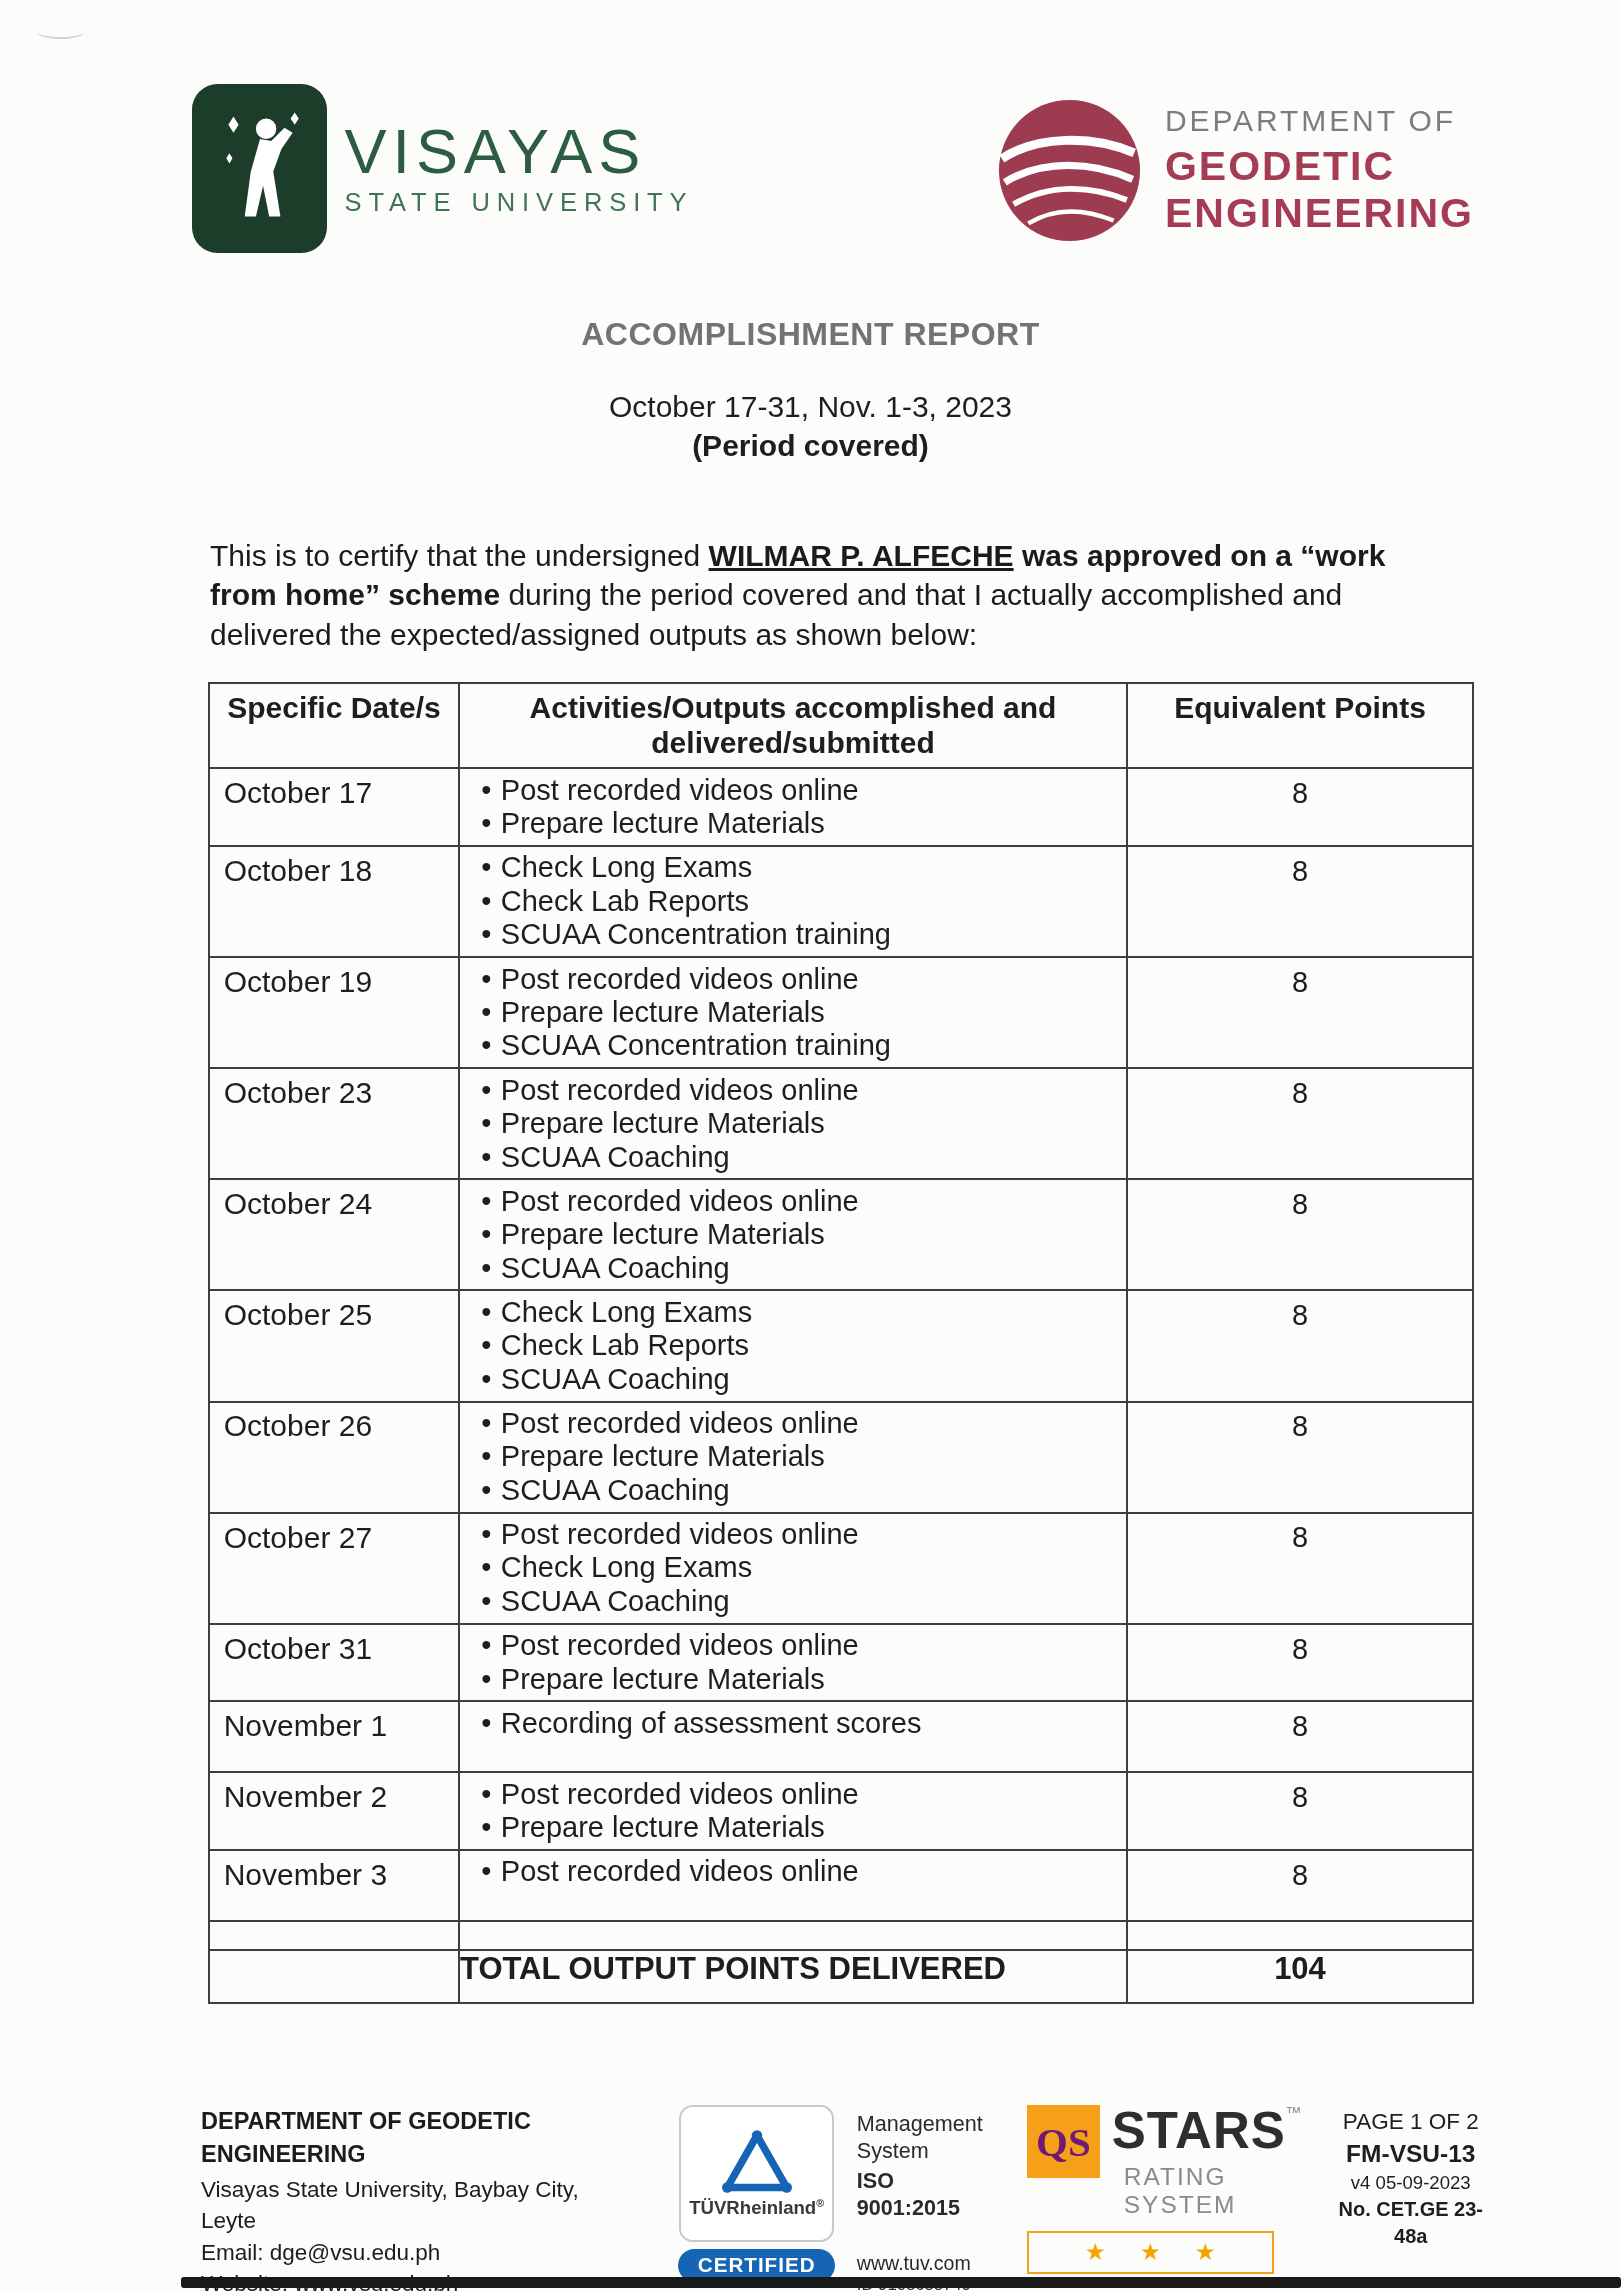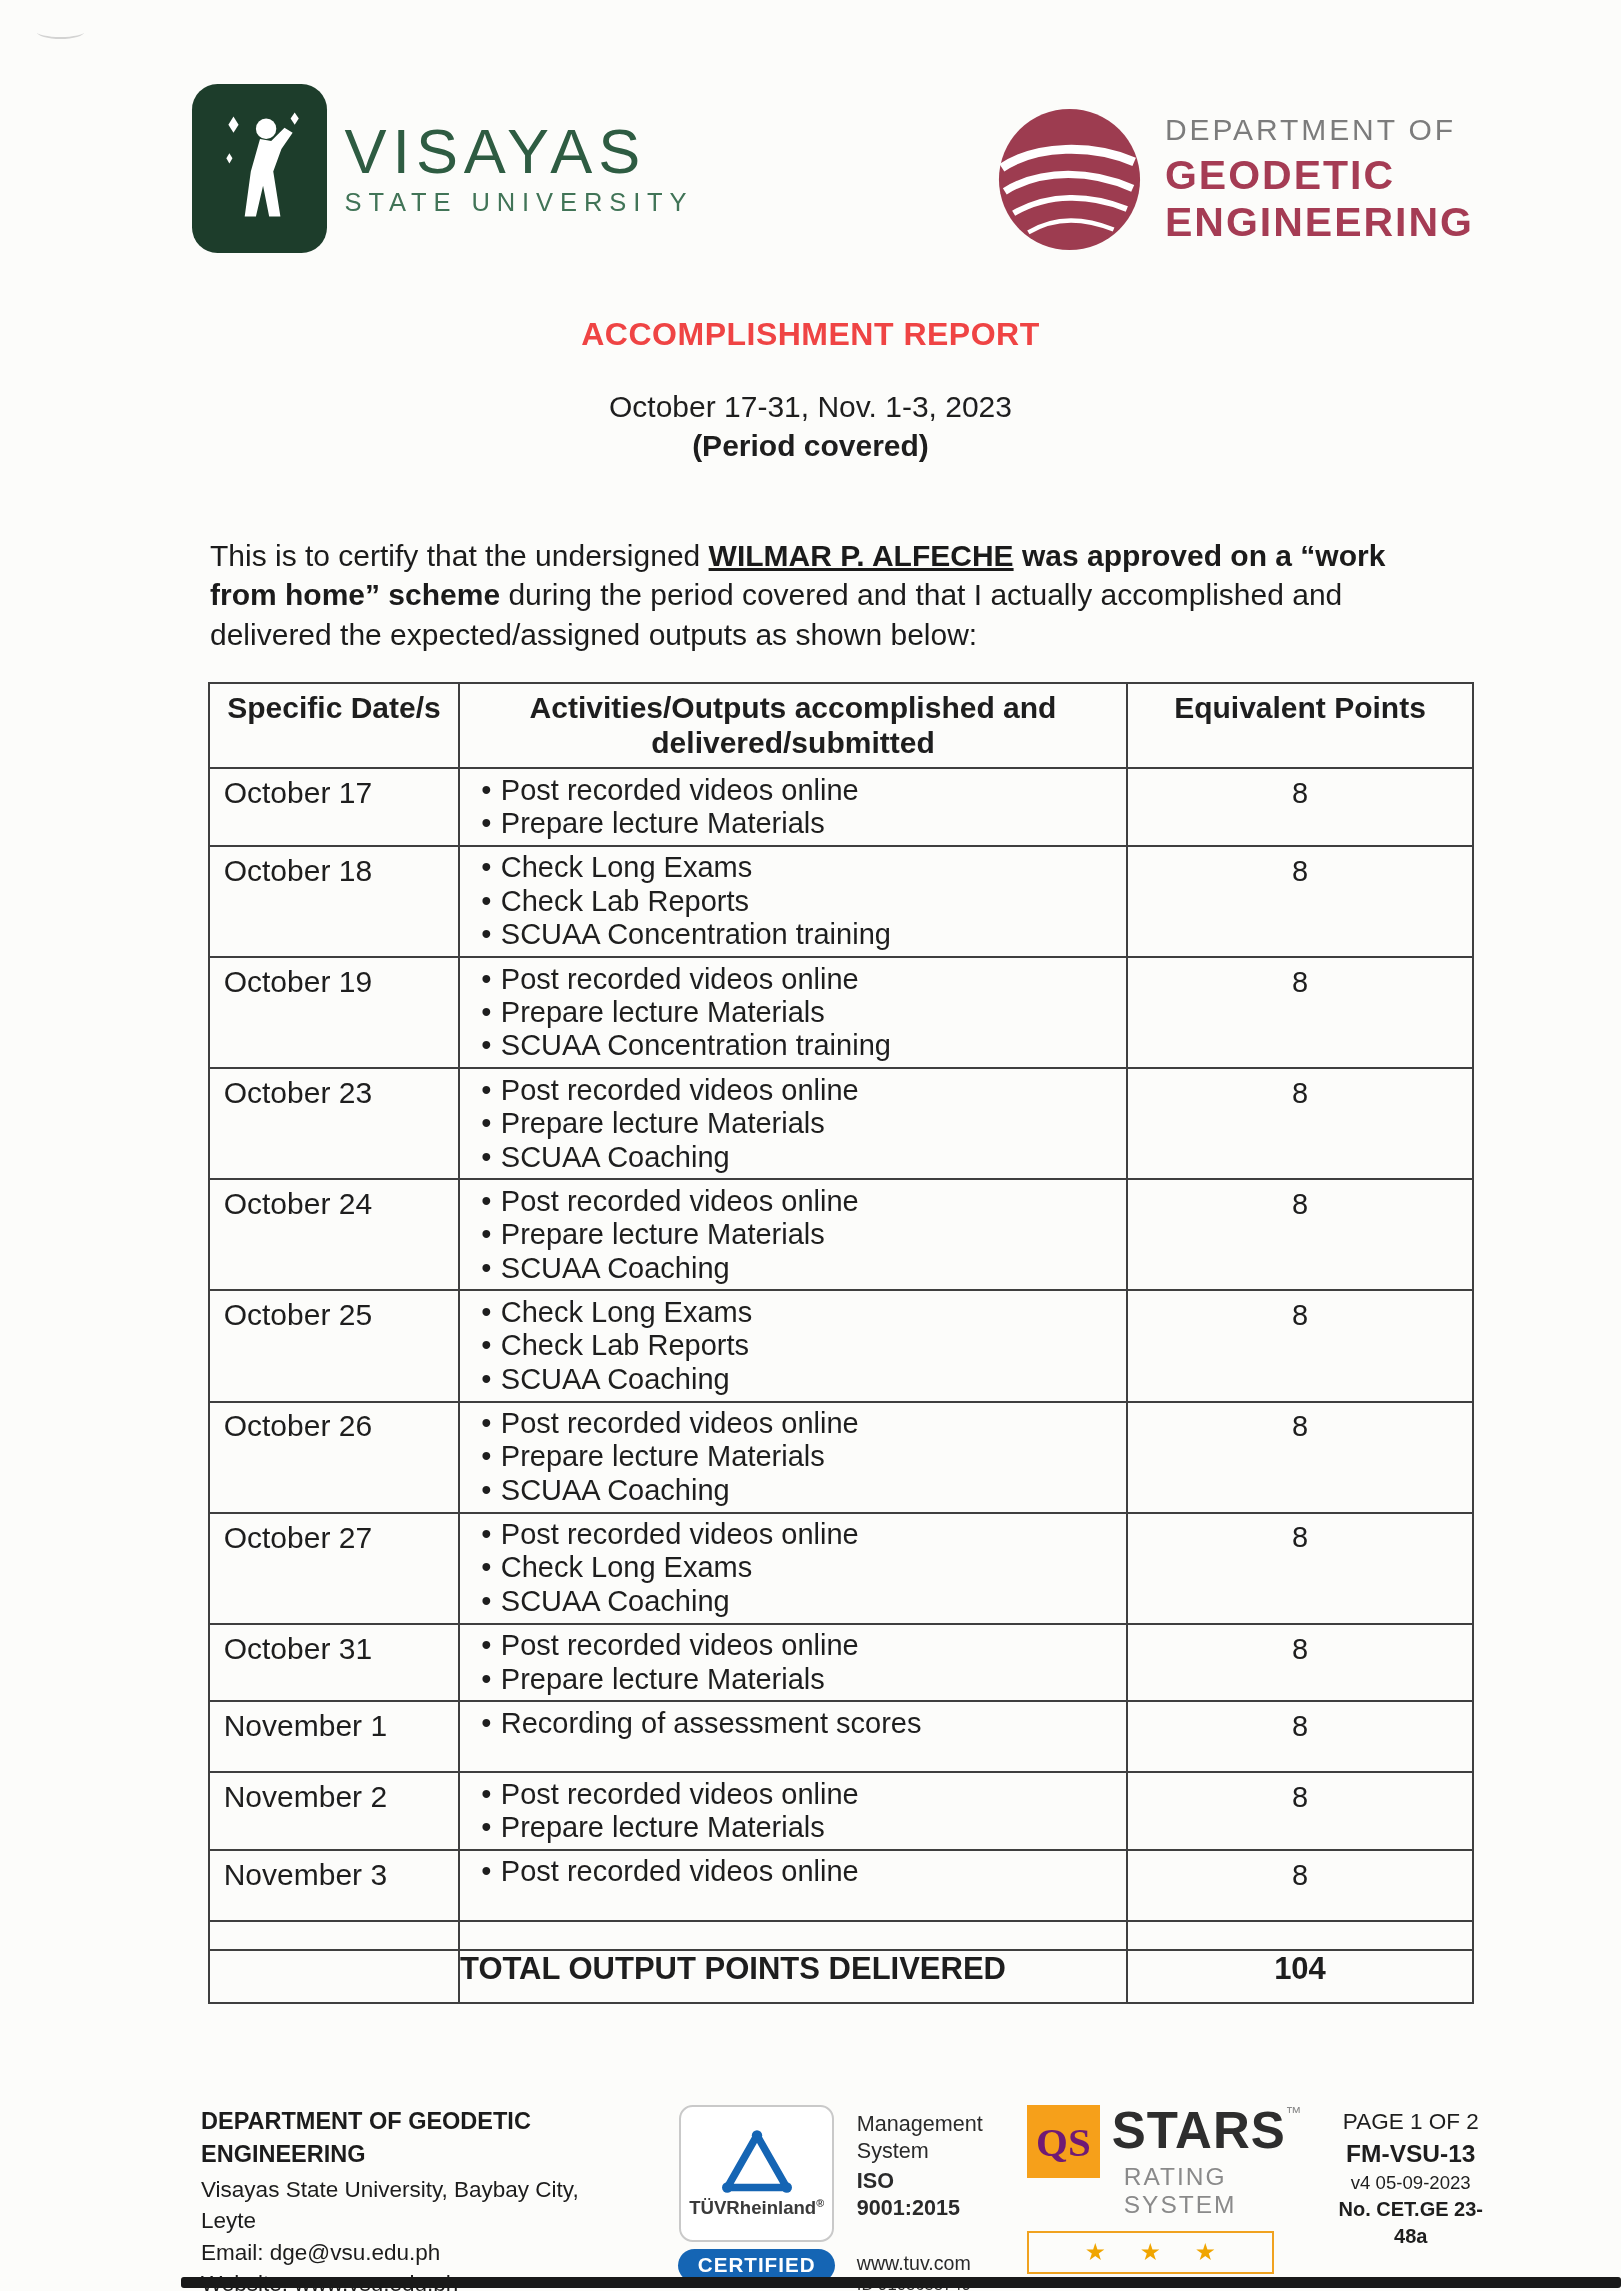--- a/index.html
+++ b/index.html
@@ -13,41 +13,41 @@
   .page {
     position:relative; width:1621px; height:2292px;
     background:#fcfcfa; overflow:hidden;
   }
   .corner-artifact{
     position:absolute; top:25.5px; left:37px; width:47px; height:13.7px;
     border-bottom:2.9px solid #c9c9c9; border-radius:0 0 60% 60%; opacity:.8;
   }
 
   
-  .logo-row { display:flex; justify-content:space-between; align-items:flex-end; padding:84px 147px 0 192px;gap:34px; }
+  .logo-row { display:flex; justify-content:space-between; align-items:center; padding:84px 147px 0 192px;gap:34px; }
   .vsu-logo { display:flex; align-items:center; }
   .vsu-mark {
     width:135px; height:169px; background:#1d3d2b; border-radius:25.5px;
     display:flex; align-items:center; justify-content:center; flex:0 0 135px;
   }
   .vsu-mark svg { width:102px; height:139px; }
   .vsu-text { margin-left:17.6px; }
   .vsu-name { font-size:63px; letter-spacing:5.9px; color:#2e5c42; line-height:1; }
   .vsu-sub  { font-size:25.5px; letter-spacing:6.9px; color:#417457; margin-top:5.9px; }
 
   .dge-logo { display:flex; align-items:center; margin-top:3.9px; }
   .dge-mark { width:147px; height:147px; flex:0 0 147px; }
   .dge-mark svg { width:147px; height:147px; }
   .dge-text { margin-left:21.6px; }
   .dge-line1 { font-size:30px; letter-spacing:2.9px; color:#7c7c7c; }
   .dge-line2,.dge-line3 { font-size:41px; font-weight:bold; letter-spacing:2px; color:#a53c54; line-height:1.14; }
   .dge-line2 { margin-top:4.9px; }
 
   
-  .report-title { margin-top:63px; text-align:center; font-size:32px; font-weight:bold; letter-spacing:0.5px; color:#ef4444; }
+  .report-title { margin-top:63px; text-align:center; font-size:32px; font-weight:bold; letter-spacing:0.5px; color:#737373; }
   .period       { margin-top:37px; text-align:center; font-size:30px; }
   .period-label { margin-top:4.9px;  text-align:center; font-size:30px; font-weight:bold; }
 
   
   .intro {
     margin:73px 0 0 210px; width:1247px;
     font-size:30px; line-height:1.32; color:#1b1b1b;
   }
   .intro .name { font-weight:bold; text-decoration:underline; }
   .intro .bold { font-weight:bold; }

